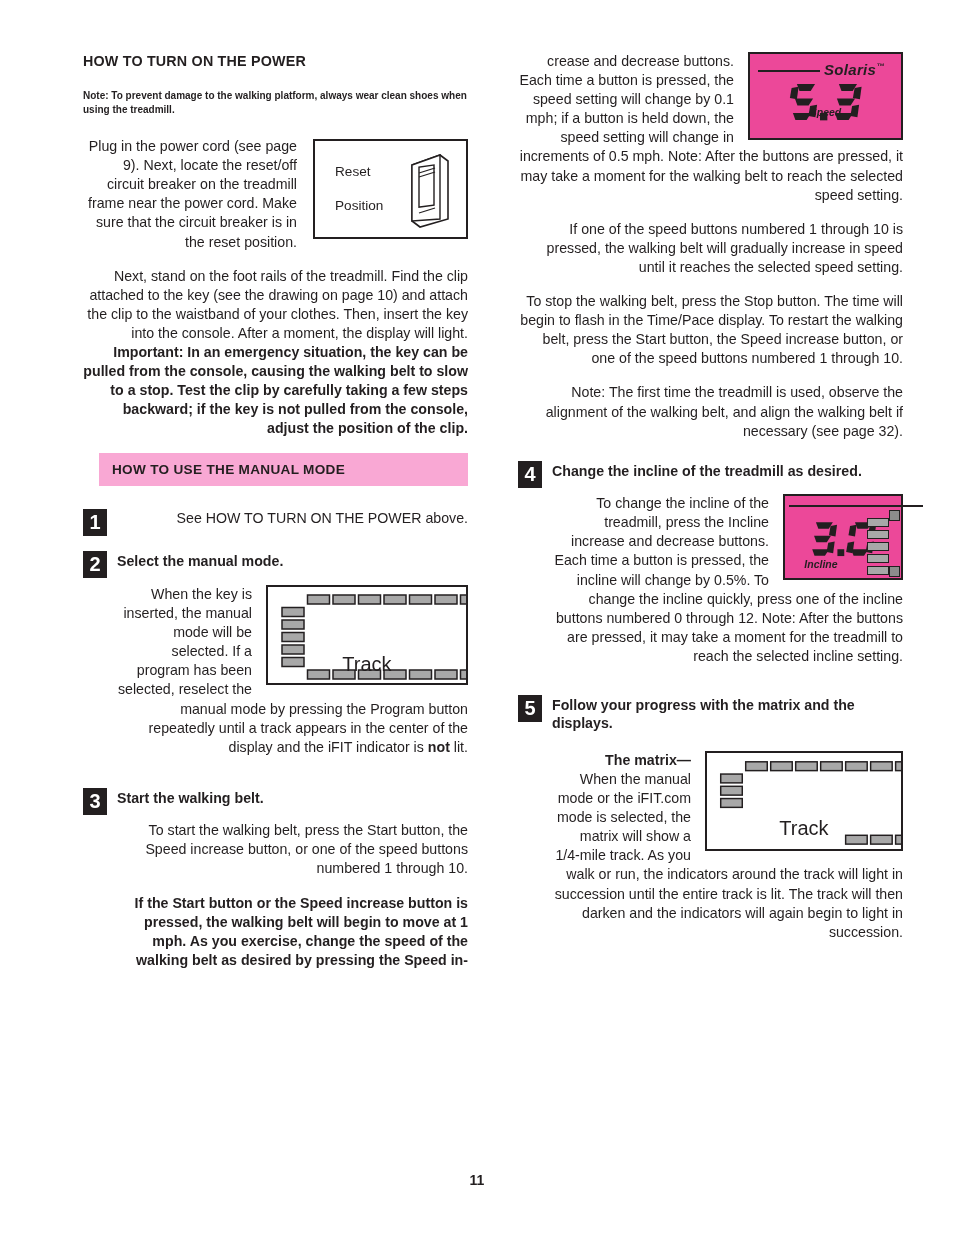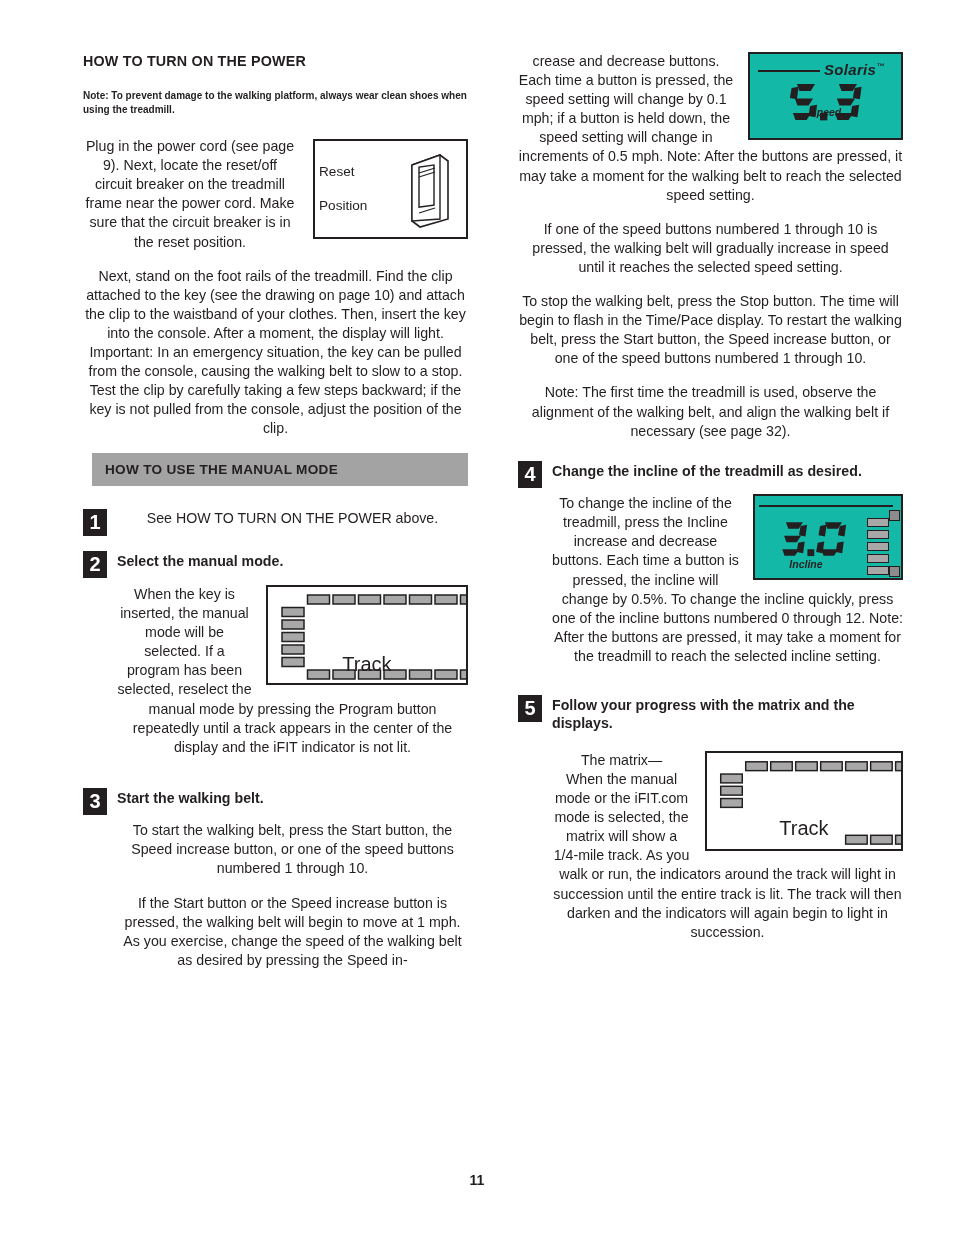--- a/index.html
+++ b/index.html
@@ -39,32 +39,32 @@
   .note-bold {
     font-size: 10px;
     font-weight: bold;
     line-height: 1.34;
     margin: 0 0 21px 0;
   }
   p.body {
     font-size: 14.2px;
     line-height: 1.345;
     margin: 0 0 15px 0;
-    text-align: center;
-  }
-  p.body.tight { margin-bottom: 0; }
-  p.body b { font-weight: normal; }
+    text-align: right;
+  }
+  p.body.tight { margin-bottom: 0; font-weight: bold; }
+  p.body b { font-weight: bold; }
 
   .bar-head {
-    background: #a3a3a3;
+    background: #f9a8d4;
     font-size: 13.6px;
     font-weight: bold;
     letter-spacing: 0.3px;
     padding: 9px 0 9px 13px;
-    margin: 0 0 23px 9px;
+    margin: 0 0 23px 16px;
   }
 
   
   .step {
     position: relative;
     min-height: 26px;
     margin: 0 0 5px 0;
   }
   .step-badge {
     position: absolute;
@@ -103,37 +103,37 @@
     float: right;
     width: 155px;
     height: 100px;
     margin: 2px 0 6px 16px;
     display: flex;
     align-items: center;
   }
   .reset-label {
     font-size: 13.6px;
     line-height: 1.25;
-    margin-left: 4px;
+    margin-left: 20px;
     white-space: pre-line;
   }
   .breaker { position: absolute; right: 14px; top: 12px; }
 
   
   .fig-track { position: relative; }
   .track-caption {
     position: absolute;
     font-size: 20px;
     text-align: center;
     width: 100%;
     left: 0;
   }
 
   
-  .fig-lcd { position: relative; background:#14b8a6; }
+  .fig-lcd { position: relative; background:#ec4899; }
   .lcd-brand {
     position: absolute;
     font-style: italic;
     font-weight: bold;
     font-size: 15px;
     letter-spacing: 0.3px;
   }
   .lcd-tm { font-size: 8px; vertical-align: super; }
   .lcd-rule {
     position: absolute;
@@ -320,21 +320,21 @@
 
     <p class="body">To stop the walking belt, press the Stop button. The time will begin to flash in the Time/Pace display. To restart the walking belt, press the Start button, the Speed increase button, or one of the speed buttons numbered 1 through 10.</p>
 
     <p class="body" style="margin-bottom:20px;">Note: The first time the treadmill is used, observe the alignment of the walking belt, and align the walking belt if necessary (see page 32).</p>
 
     <div class="step">
       <div class="step-badge">4</div>
       <div class="step-title">Change the incline of the treadmill as desired.</div>
       <div class="step-body clearfix">
 
-        <div class="fig fig-lcd fl-right" style="width:150px;height:86px;margin:0 0 4px 14px;">
+        <div class="fig fig-lcd fl-right" style="width:120px;height:86px;margin:0 0 4px 14px;">
           <div class="lcd-rule" style="left:4px;top:9px;width:134px;height:1.6px;"></div>
           <div style="position:absolute;left:6px;top:22px;width:104px;text-align:center;">
             <svg width="80" height="42" viewBox="0 0 86 44">
               <g class="sevenseg">
                   <polygon class="seg" points="13.9,4.0 32.1,4.0 27.7,11.0 16.5,11.0"></polygon>
                   <polygon class="seg" points="11.9,18.5 30.1,18.5 25.6,25.5 14.4,25.5"></polygon>
                   <polygon class="seg" points="9.9,33.0 28.1,33.0 23.6,40.0 12.4,40.0"></polygon>
                   <polygon class="seg" points="29.6,7.9 36.6,6.8 34.9,19.2 27.9,18.1"></polygon>
                   <polygon class="seg" points="27.1,25.9 34.1,24.8 32.4,37.2 25.4,36.1"></polygon>
                   <rect class="seg" x="37" y="33" width="7.3500000000000005" height="7.3500000000000005"></rect>

